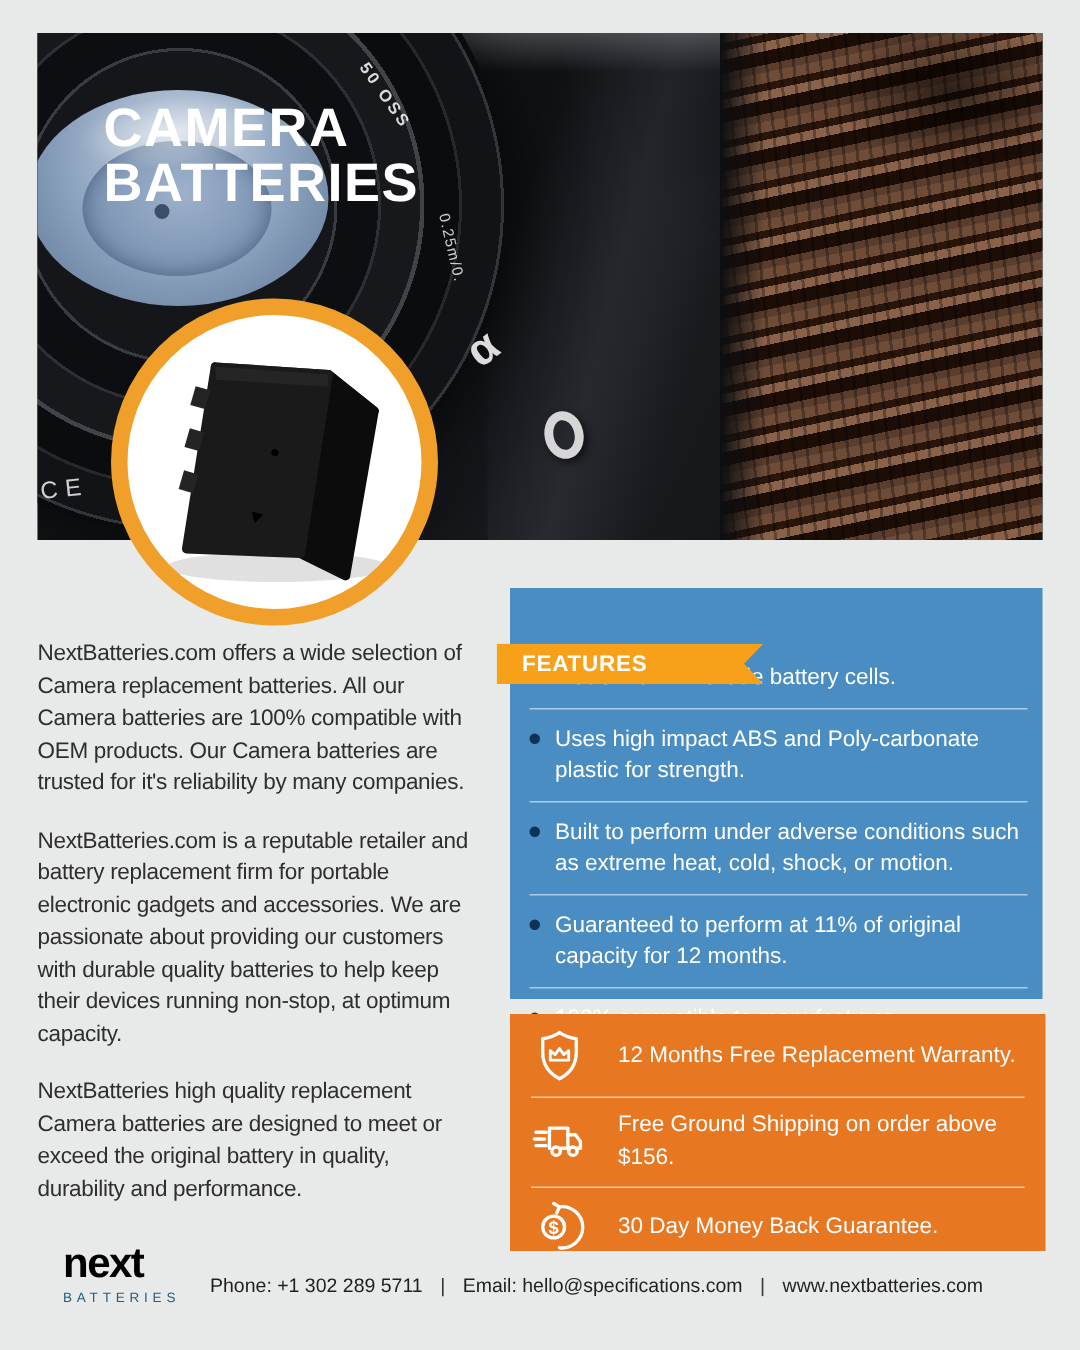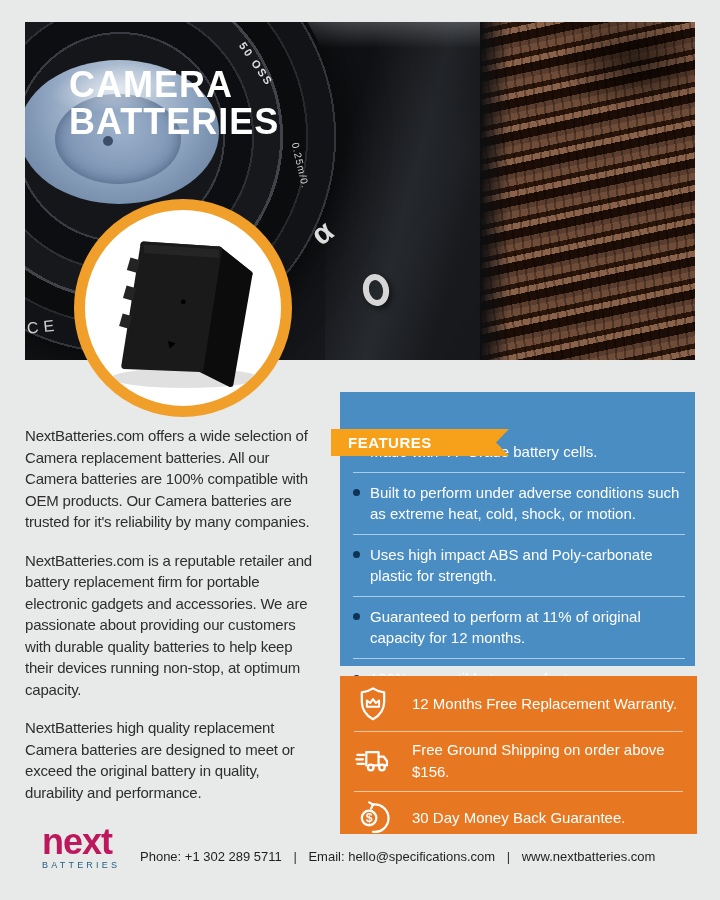--- a/index.html
+++ b/index.html
@@ -85,21 +85,21 @@
     background:#e87722; padding:2px 0; z-index:5; }
   .benefit-row { display:flex; align-items:center; gap:20px; margin:0 14px; padding:7px 0 8px;
     border-bottom:1px solid rgba(255,255,255,.6); }
   .benefit-row:last-child { border-bottom:none; }
   .benefit-icon { flex:0 0 38px; }
   .benefit-icon svg { display:block; }
   .benefit-text { color:#ffffff; font-size:15px; line-height:22px; }
 
   
   .logo { position:absolute; left:42px; top:826px; width:110px; text-align:left; }
-  .logo-primary { display:block; color:#be185d; font-size:36px; font-weight:bold;
+  .logo-primary { display:block; color:#000000; font-size:28px; font-weight:bold;
     letter-spacing:-1px; line-height:32px; }
   .logo-secondary { display:block; color:#235f83; font-size:9px; letter-spacing:3.2px;
     margin-top:2px; }
   .contact-line { position:absolute; left:140px; top:849px; color:#1f1f1f; font-size:13px; }
   .contact-line .sep { margin:0 8px; color:#333; }
 </style>
 </head>
 <body>
 
 <div class="page">
@@ -148,25 +148,25 @@
   </div>
 
   <div class="features-panel">
     <ul>
       <li>
         <span class="feature-bullet"></span>
         <span class="feature-text">Made with "A" Grade battery cells.</span>
       </li>
       <li>
         <span class="feature-bullet"></span>
+        <span class="feature-text">Uses high impact ABS and Poly-carbonate plastic for strength.</span>
+      </li>
+      <li>
+        <span class="feature-bullet"></span>
         <span class="feature-text">Built to perform under adverse conditions such as extreme heat, cold, shock, or motion.</span>
-      </li>
-      <li>
-        <span class="feature-bullet"></span>
-        <span class="feature-text">Uses high impact ABS and Poly-carbonate plastic for strength.</span>
       </li>
       <li>
         <span class="feature-bullet"></span>
         <span class="feature-text">Guaranteed to perform at 11% of original capacity for 12 months.</span>
       </li>
       <li>
         <span class="feature-bullet"></span>
         <span class="feature-text">100% compatible to manufacturer specifications.</span>
       </li>
     </ul>

